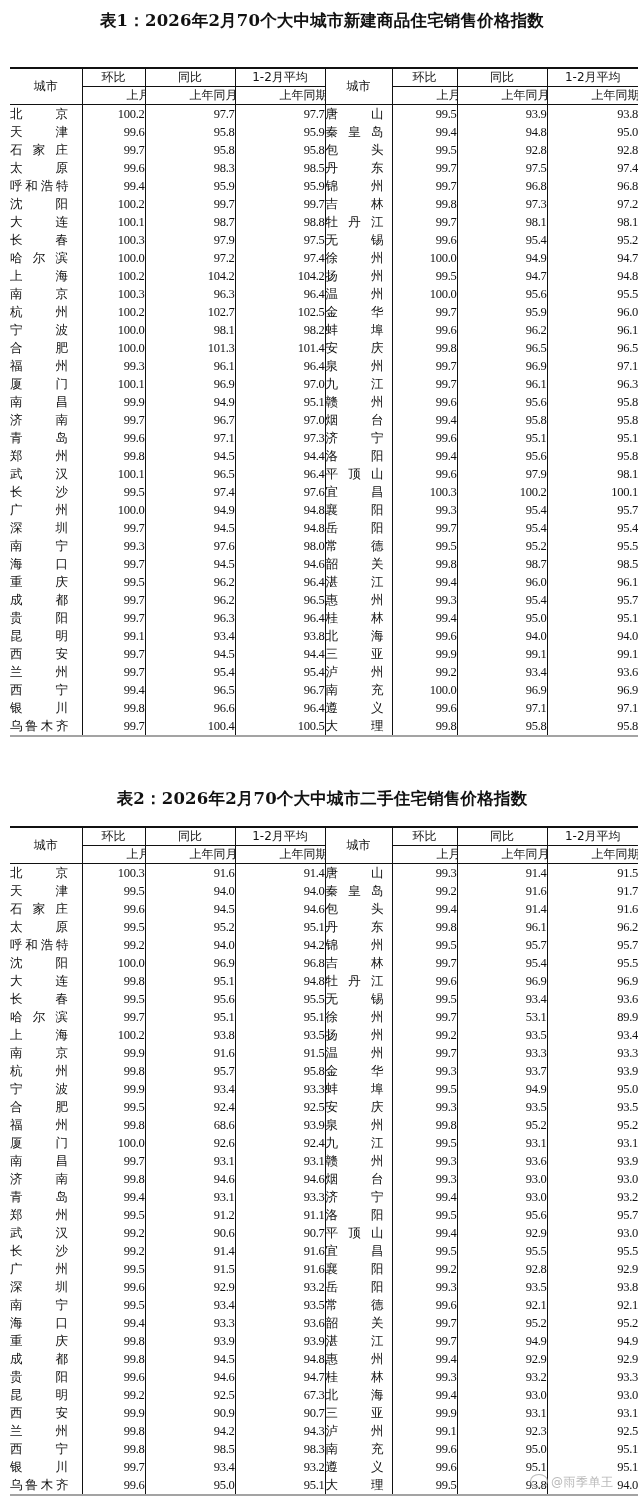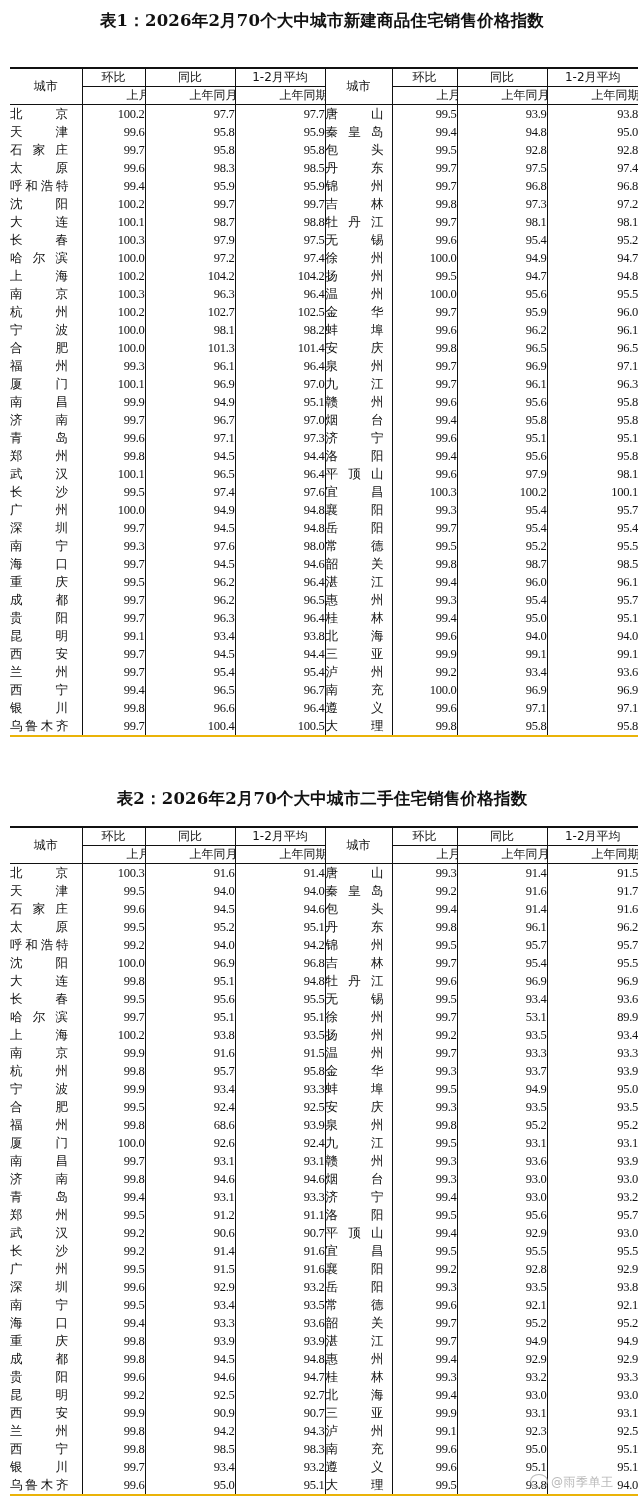--- a/index.html
+++ b/index.html
@@ -2,21 +2,21 @@
 <html><head>
 <meta charset="utf-8">
 <style>
   html, body { margin:0; padding:0; background:#ffffff; }
   body { width:644px; height:1502px; position:relative; overflow:hidden;
          font-family:"DejaVu Serif","Liberation Serif",serif; color:#111; }
   .title { position:absolute; left:0; width:644px; text-align:center;
            font-family:"DejaVu Serif","Liberation Serif",serif; font-weight:bold;
            font-size:16.5px; letter-spacing:0.2px; color:#111; }
   table.idx { position:absolute; left:10px; width:628px; border-collapse:collapse;
-              table-layout:fixed; border-top:2px solid #111; border-bottom:2px solid #eab308; }
+              table-layout:fixed; border-top:2px solid #111; border-bottom:2px solid #a3a3a3; }
   table.idx th, table.idx td { padding:0; height:18px; line-height:18px; font-size:12.5px; white-space:nowrap; overflow:hidden; }
   table.idx th { font-weight:normal; font-family:"DejaVu Sans","Liberation Sans",sans-serif; font-size:12px;
                  text-align:center; border-bottom:1px solid #111; }
   table.idx thead tr.h1 th { height:17px; line-height:17px; }
   table.idx thead tr.h2 th { height:17px; line-height:17px;padding-left:44px; }
   .vr { border-right:1px solid #111; }
   td.num { text-align:right; padding-right:2px; font-family:"Liberation Serif","DejaVu Serif",serif; font-size:12.5px; letter-spacing:-0.3px; }
   td.city { font-family:"DejaVu Sans","Liberation Sans",sans-serif; font-size:12.5px; padding-left:10px; }
   td.city .cn { display:flex; justify-content:space-between; width:58px; }
   td.city .cn.full { letter-spacing:-0.5px; }
@@ -1395,21 +1395,21 @@
       </tr>
       <tr>
         <td class="city vr">
           <span class="cn">
             <span>昆</span>
             <span>明</span>
           </span>
         </td>
         <td class="num vr">99.2</td>
         <td class="num vr">92.5</td>
-        <td class="num vr">92.7</td>
+        <td class="num vr">67.3</td>
         <td class="city city2 vr">
           <span class="cn">
             <span>北</span>
             <span>海</span>
           </span>
         </td>
         <td class="num vr">99.4</td>
         <td class="num vr">93.0</td>
         <td class="num ">93.0</td>
       </tr>

